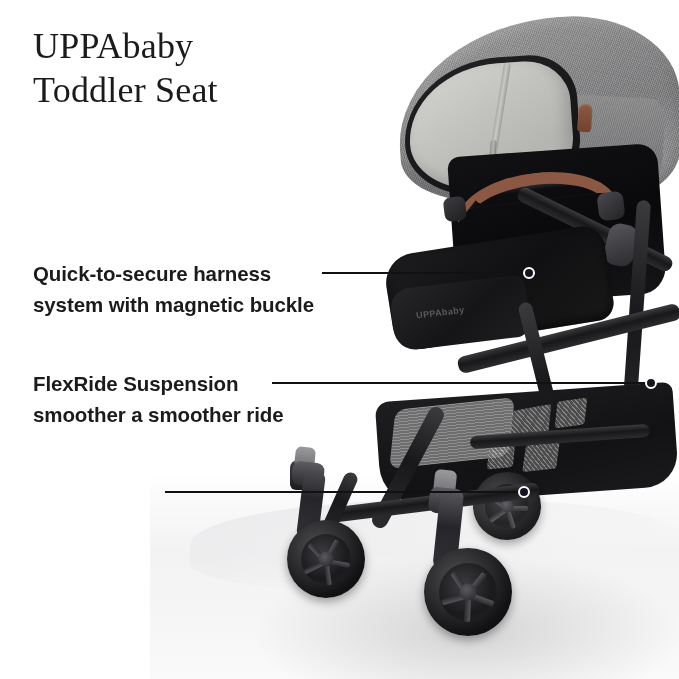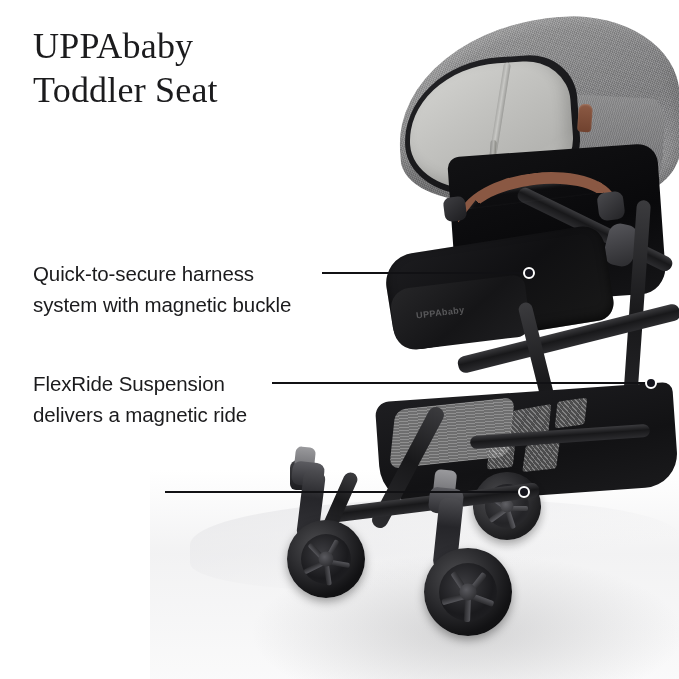--- a/index.html
+++ b/index.html
@@ -56,21 +56,21 @@
   }
 
   
   .callout {
     position: absolute;
     left: 33px;
     width: 345px;
     font-size: 20.5px;
     line-height: 31px;
     color: #1b1b1d;
-    font-weight: 400;
+    font-weight: 700;
     letter-spacing: -0.1px;
     white-space: pre-line;
   }
   #callout-0 { top: 258px; }
   #callout-1 { top: 368px; }
   #callout-2 { top: 478px; }
 
   
   .leader {
     position: absolute;
@@ -456,15 +456,15 @@
   <div class="title">UPPAbaby
 Toddler Seat</div>
 
   <div class="leader" id="leader-0"></div>
   <div class="leader" id="leader-1"></div>
   <div class="leader" id="leader-2"></div>
 
   <div class="callout" id="callout-0">Quick-to-secure harness
 system with magnetic buckle</div>
   <div class="callout" id="callout-1">FlexRide Suspension
-delivers a magnetic ride</div>
+smoother a smoother ride</div>
 
 </div>
 
 </body></html>

